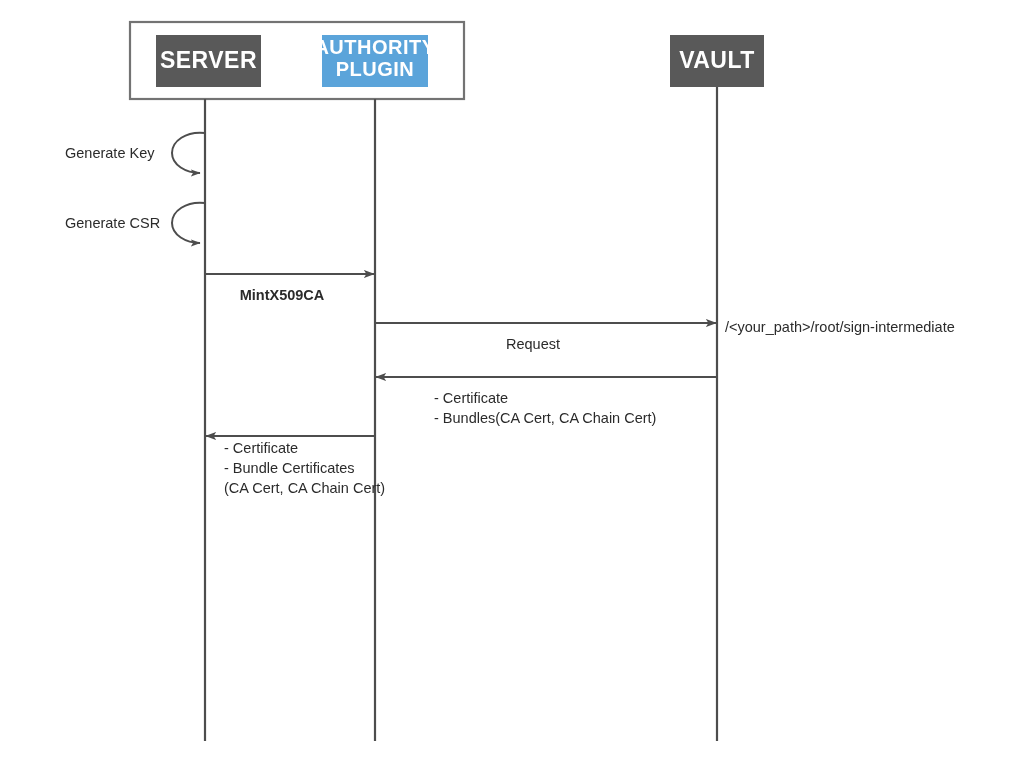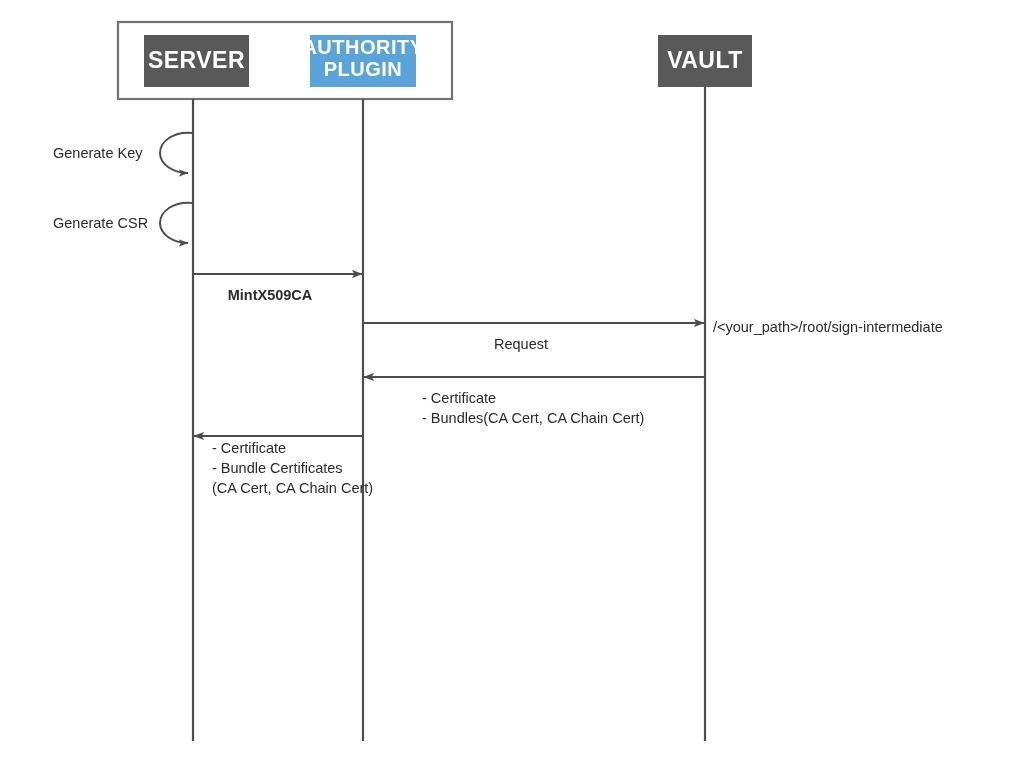--- a/index.html
+++ b/index.html
@@ -10,21 +10,21 @@
   }
   body {
     width: 1024px;
     height: 768px;
     position: relative;
     overflow: hidden;
     font-family: "Liberation Sans", sans-serif;
   }
   #diagram-root {
     position: absolute;
-    left: 0;
+    left: 12px;
     top: 0;
     width: 899px;
     height: 768px;
   }
   svg#diagram-svg {
     position: absolute;
     left: 0;
     top: 0;
     width: 1024px;
     height: 768px;

